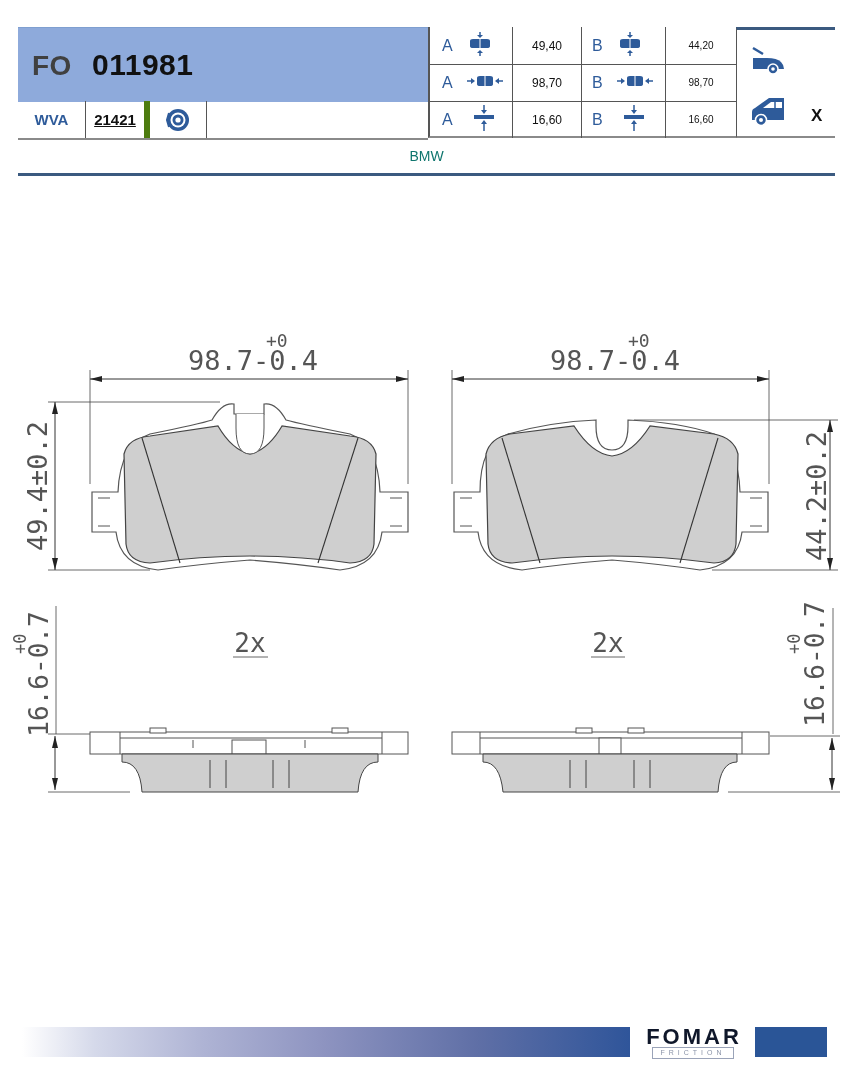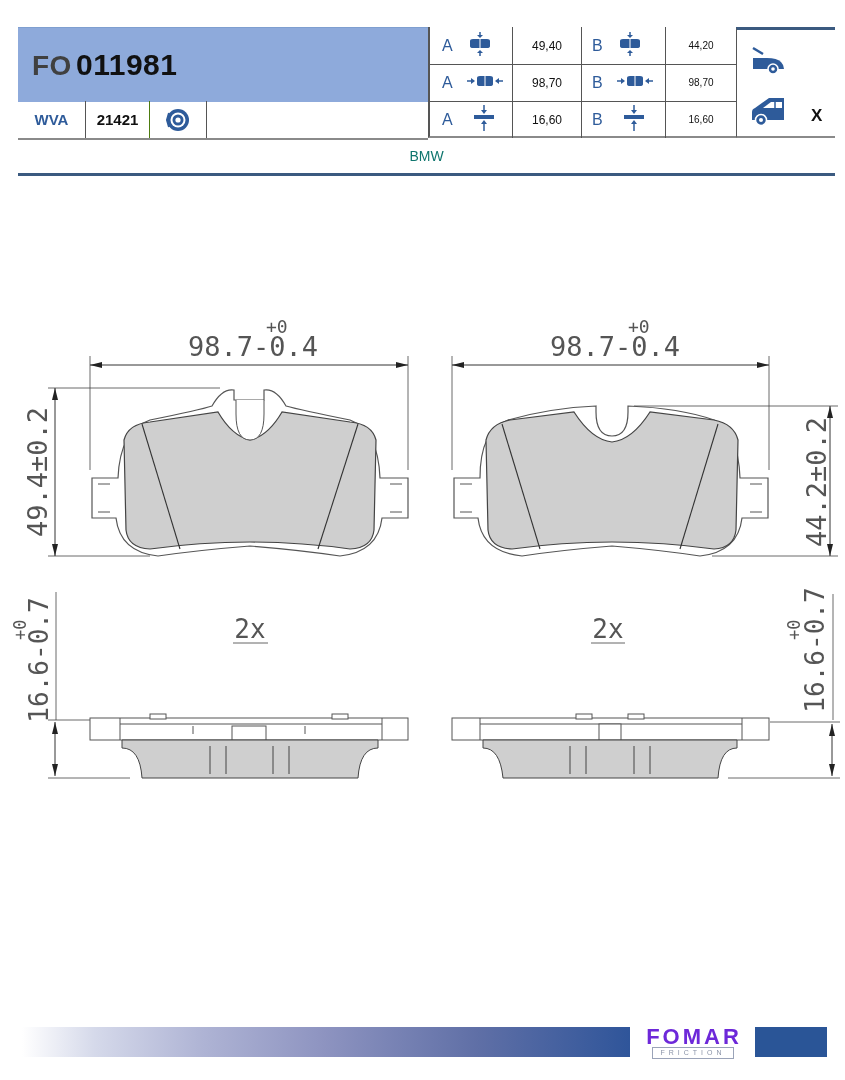--- a/index.html
+++ b/index.html
@@ -2,26 +2,26 @@
 <html><head>
 <meta charset="utf-8">
 <style>
   html, body { margin: 0; padding: 0; background: #ffffff; }
   body { width: 845px; height: 1080px; position: relative; overflow: hidden; font-family: "Liberation Sans", sans-serif; }
 
   
   .hdr { position: absolute; left: 18px; top: 27px; width: 817px; height: 148px; }
   .title-box { position: absolute; left: 0; top: 0; width: 410px; height: 74px; background: #8eaadb; border-top: 1px solid #7f9fd0; }
   .title-fo { position: absolute; left: 14px; top: 22px; font-size: 28px; font-weight: bold; color: #404040; letter-spacing: 0.5px; }
-  .title-code { position: absolute; left: 58px; top: 20px; font-size: 30px; font-weight: bold; color: #111; letter-spacing: 0.5px; }
+  .title-code { position: absolute; left: 74px; top: 20px; font-size: 30px; font-weight: bold; color: #111; letter-spacing: 0.5px; }
 
   .row2 { position: absolute; left: 0; top: 74px; width: 410px; height: 37px; border-bottom: 2px solid #8a8a8a; }
   .cell { position: absolute; top: 0; height: 37px; display: flex; align-items: center; box-sizing: border-box; }
   .c-wva { left: 0; width: 68px; justify-content: center; color: #2e5b9a; font-weight: bold; font-size: 15px; border-right: 1px solid #555; }
-  .c-num { left: 68px; width: 64px; justify-content: center; color: #111; font-weight: bold; font-size: 15px; border-right: 1px solid #4d7c0f; }
+  .c-num { left: 68px; width: 64px; justify-content: center; color: #111; font-weight: bold; font-size: 15px; border-right: 6px solid #4d7c0f; text-decoration: underline; }
   .c-disc { left: 132px; width: 57px; justify-content: center; border-right: 1px solid #555; }
   .c-trw { left: 189px; width: 221px; padding-left: 3px; font-size: 15px; color: #111; }
 
   .dim-tbl { position: absolute; left: 410px; top: 0; width: 308px; height: 111px; border-left: 2px solid #555; border-bottom: 2px solid #8a8a8a; box-sizing: border-box; }
   .dim-row { position: absolute; left: 0; width: 306px; height: 37px; }
   .dim-row.r0 { top: 0; border-bottom: 1px solid #555; }
   .dim-row.r1 { top: 37px; border-bottom: 1px solid #555; }
   .dim-row.r2 { top: 74px; }
   .dcell { position: absolute; top: 0; height: 37px; display: flex; align-items: center; box-sizing: border-box; }
   .dl { left: 0; width: 83px; border-right: 1px solid #555; padding-left: 12px; color: #2e5b9a; font-size: 16px; }
@@ -31,26 +31,26 @@
   .dl .ico, .dl2 .ico { margin-left: 14px; display: inline-block; }
 
   .car-box { position: absolute; left: 718px; top: 0; width: 99px; height: 111px; border-left: 1px solid #555; border-top: 3px solid #3b5a80; border-bottom: 2px solid #8a8a8a; box-sizing: border-box; }
   .car-front { position: absolute; left: 14px; top: 16px; }
   .car-rear { position: absolute; left: 14px; top: 66px; }
   .car-x { position: absolute; left: 74px; top: 76px; font-size: 17px; font-weight: bold; color: #111; }
 
   .brand-row { position: absolute; left: 0; top: 111px; width: 817px; height: 35px; display: flex; align-items: center; justify-content: center; font-size: 14px; color: #0f766e; border-bottom: 3px solid #3b5a80; }
 
   
-  .drawing { position: absolute; left: 0; top: 290px; width: 724px; height: 540px; text-align: center; }
+  .drawing { position: absolute; left: 0; top: 304px; width: 724px; height: 540px; text-align: center; }
 
   
   .footer-bar { position: absolute; left: 22px; top: 1027px; width: 608px; height: 30px; background: linear-gradient(to right, #ffffff 0%, #d5d9ea 12%, #aeb3d4 30%, #8d93c0 50%, #5f6fa6 75%, #2f559a 100%); }
   .logo { position: absolute; left: 640px; top: 1024px; width: 108px; height: 36px; }
-  .logo-text { position: absolute; left: 0; top: 0; width: 108px; text-align: center; font-size: 22px; font-weight: bold; color: #6d28d9; letter-spacing: 3px; }
+  .logo-text { position: absolute; left: 0; top: 0; width: 108px; text-align: center; font-size: 22px; font-weight: bold; color: #0f172a; letter-spacing: 3px; }
   .logo-sub { position: absolute; left: 12px; top: 23px; width: 80px; height: 10px; border: 1px solid #9aa3b8; font-size: 7px; color: #8a93a8; letter-spacing: 4px; text-align: center; line-height: 10px; }
   .logo-block { position: absolute; left: 755px; top: 1027px; width: 72px; height: 30px; background: #2a5597; }
 </style>
 </head>
 <body>
 
 <div class="hdr">
   <div class="title-box">
     <span class="title-fo">FO</span>
     <span class="title-code">011981</span>

